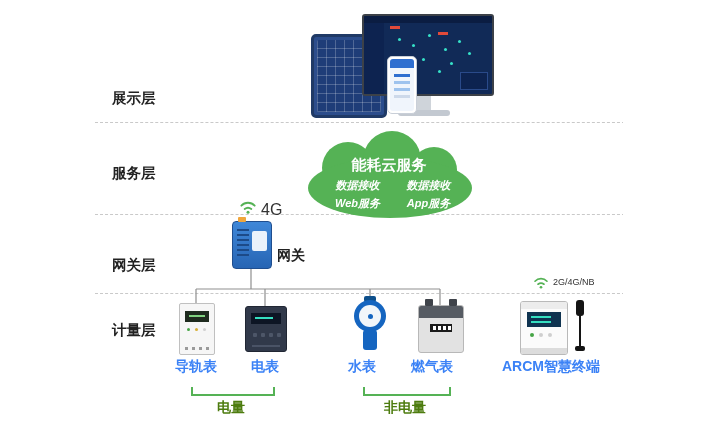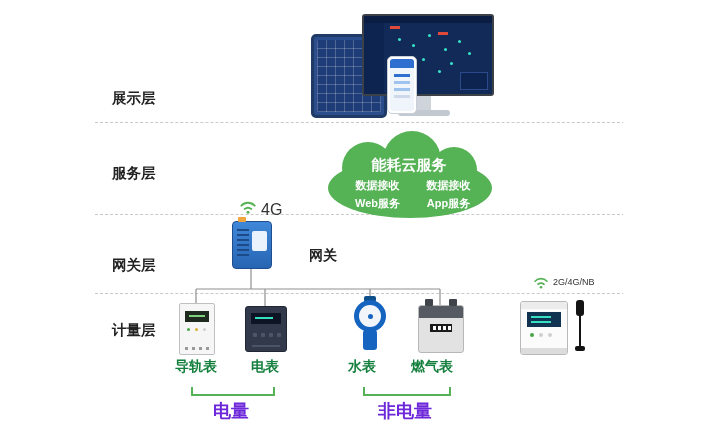--- a/index.html
+++ b/index.html
@@ -28,35 +28,35 @@
   .m-panel{position:absolute;right:4px;bottom:4px;width:26px;height:16px;background:#0d2350;border:1px solid #2a4a8a;}
   .monitor-neck{position:absolute;left:55px;top:82px;width:14px;height:15px;background:#cfd4da;}
   .monitor-base{position:absolute;left:36px;top:96px;width:52px;height:6px;background:#c3c9d1;border-radius:3px;}
   .phone{position:absolute;left:387px;top:56px;width:28px;height:56px;background:#fff;border:1px solid #c9cfd8;border-radius:5px;z-index:4;}
   .phone-screen{position:absolute;inset:2px;background:#f0f5fc;border-radius:3px;overflow:hidden;}
   .p-header{position:absolute;left:0;top:0;right:0;height:9px;background:#2f6fd0;}
   .p-bars{position:absolute;left:4px;top:15px;width:16px;height:3px;background:#2f6fd0;
     box-shadow:0 7px 0 #9ec3ee,0 14px 0 #9ec3ee,0 21px 0 #cdd9ea;}
 
   
-  .cloud{position:absolute;left:320px;top:130px;width:178px;height:92px;z-index:2;}
+  .cloud{position:absolute;left:300px;top:130px;width:178px;height:92px;z-index:2;}
   .cloud-title{position:absolute;left:0;right:0;top:26px;text-align:center;color:#fff;font-size:15px;font-weight:bold;}
   .cloud-grid{position:absolute;left:22px;right:14px;top:48px;display:grid;grid-template-columns:1fr 1fr;row-gap:3px;
-    color:#fff;font-size:11px;font-weight:600;}
+    color:#fff;font-size:11px;font-weight:600;font-style:italic;}
   .cloud-grid span{text-align:center;white-space:nowrap;}
 
   
   .gw-wifi{position:absolute;left:238px;top:199px;z-index:2;}
   .gw-net{position:absolute;left:261px;top:201px;font-size:16px;color:#333;z-index:2;}
   .gateway{position:absolute;left:232px;top:221px;width:38px;height:46px;background:linear-gradient(180deg,#3f87d8,#2765b4);
     border:1px solid #1f4e8f;border-radius:4px;z-index:2;}
   .gw-vents{position:absolute;left:4px;top:7px;width:12px;height:30px;background:repeating-linear-gradient(180deg,#1c4a88 0 2px,transparent 2px 5px);}
   .gw-panel{position:absolute;right:4px;top:9px;width:15px;height:20px;background:#eaf2fb;border-radius:2px;}
   .gw-port{position:absolute;left:5px;top:-5px;width:8px;height:5px;background:#f0a63c;border-radius:1px;}
-  .gw-label{position:absolute;left:277px;top:247px;font-size:14px;font-weight:600;z-index:2;margin-left:32px;}
+  .gw-label{position:absolute;left:277px;top:247px;font-size:14px;font-weight:600;z-index:2;}
 
   
   .meter{position:absolute;z-index:2;}
   .din{left:179px;top:303px;width:34px;height:50px;background:#f6f6f6;border:1px solid #c0c0c0;border-radius:2px;}
   .din-lcd{position:absolute;left:5px;top:7px;width:24px;height:11px;background:#1e2a1e;}
   .din-lcd-line{position:absolute;left:4px;top:4px;width:16px;height:2px;background:#7fd17f;}
   .din-dots{position:absolute;left:7px;top:24px;width:3px;height:3px;border-radius:50%;background:#46a546;box-shadow:8px 0 0 #d8b13a,16px 0 0 #d0d0d0;}
   .din-terms{position:absolute;left:5px;bottom:4px;width:3px;height:3px;background:#9a9a9a;box-shadow:7px 0 0 #9a9a9a,14px 0 0 #9a9a9a,21px 0 0 #9a9a9a;}
 
   .elec{left:245px;top:306px;width:40px;height:44px;background:#31394a;border:1px solid #202633;border-radius:3px;}
@@ -86,25 +86,25 @@
   .arcm-keys{position:absolute;left:9px;top:31px;width:4px;height:4px;border-radius:50%;background:#46a546;box-shadow:9px 0 0 #cfcfcf,18px 0 0 #cfcfcf;}
   .arcm-foot{position:absolute;left:0;bottom:0;right:0;height:6px;background:#dcdcdc;border-radius:0 0 2px 2px;}
   .arcm-wifi{position:absolute;left:532px;top:275px;z-index:2;}
   .arcm-net{position:absolute;left:553px;top:277px;font-size:9px;color:#333;z-index:2;}
   .antenna{position:absolute;left:575px;top:300px;width:10px;height:52px;z-index:2;}
   .ant-cap{position:absolute;left:1px;top:0;width:8px;height:16px;background:#141414;border-radius:3px;}
   .ant-stem{position:absolute;left:4px;top:16px;width:2px;height:30px;background:#141414;}
   .ant-base{position:absolute;left:0;top:46px;width:10px;height:5px;background:#141414;border-radius:2px;}
 
   
-  .dev-label{position:absolute;top:358px;transform:translateX(-50%);white-space:nowrap;font-size:14px;font-weight:600;color:#15803d;z-index:2;}
+  .dev-label{position:absolute;top:358px;transform:translateX(-50%);white-space:nowrap;font-size:14px;font-weight:600;color:#3b82f6;z-index:2;}
 
   
   .bracket{position:absolute;top:387px;height:7px;border:2px solid #55b255;border-top:none;z-index:2;}
-  .group-label{position:absolute;top:399px;transform:translateX(-50%);white-space:nowrap;font-size:18px;font-weight:700;color:#6d28d9;z-index:2;}
+  .group-label{position:absolute;top:399px;transform:translateX(-50%);white-space:nowrap;font-size:14px;font-weight:700;color:#4d7c0f;z-index:2;}
 </style>
 </head>
 <body>
 
 <div class="canvas">
 
   <div class="sep" style="top:122px"></div>
   <div class="sep" style="top:214px"></div>
   <div class="sep" style="top:293px"></div>
 
@@ -225,19 +225,20 @@
   <div class="antenna">
     <div class="ant-cap"></div>
     <div class="ant-stem"></div>
     <div class="ant-base"></div>
   </div>
 
   <div class="dev-label" style="left:196px">导轨表</div>
   <div class="dev-label" style="left:265px">电表</div>
   <div class="dev-label" style="left:362px">水表</div>
   <div class="dev-label" style="left:432px">燃气表</div>
+  <div class="dev-label" style="left:551px">ARCM智慧终端</div>
 
   <div class="bracket" style="left:191px;width:80px"></div>
   <div class="group-label" style="left:231px">电量</div>
   <div class="bracket" style="left:363px;width:84px"></div>
   <div class="group-label" style="left:405px">非电量</div>
 
 </div>
 
 </body></html>

